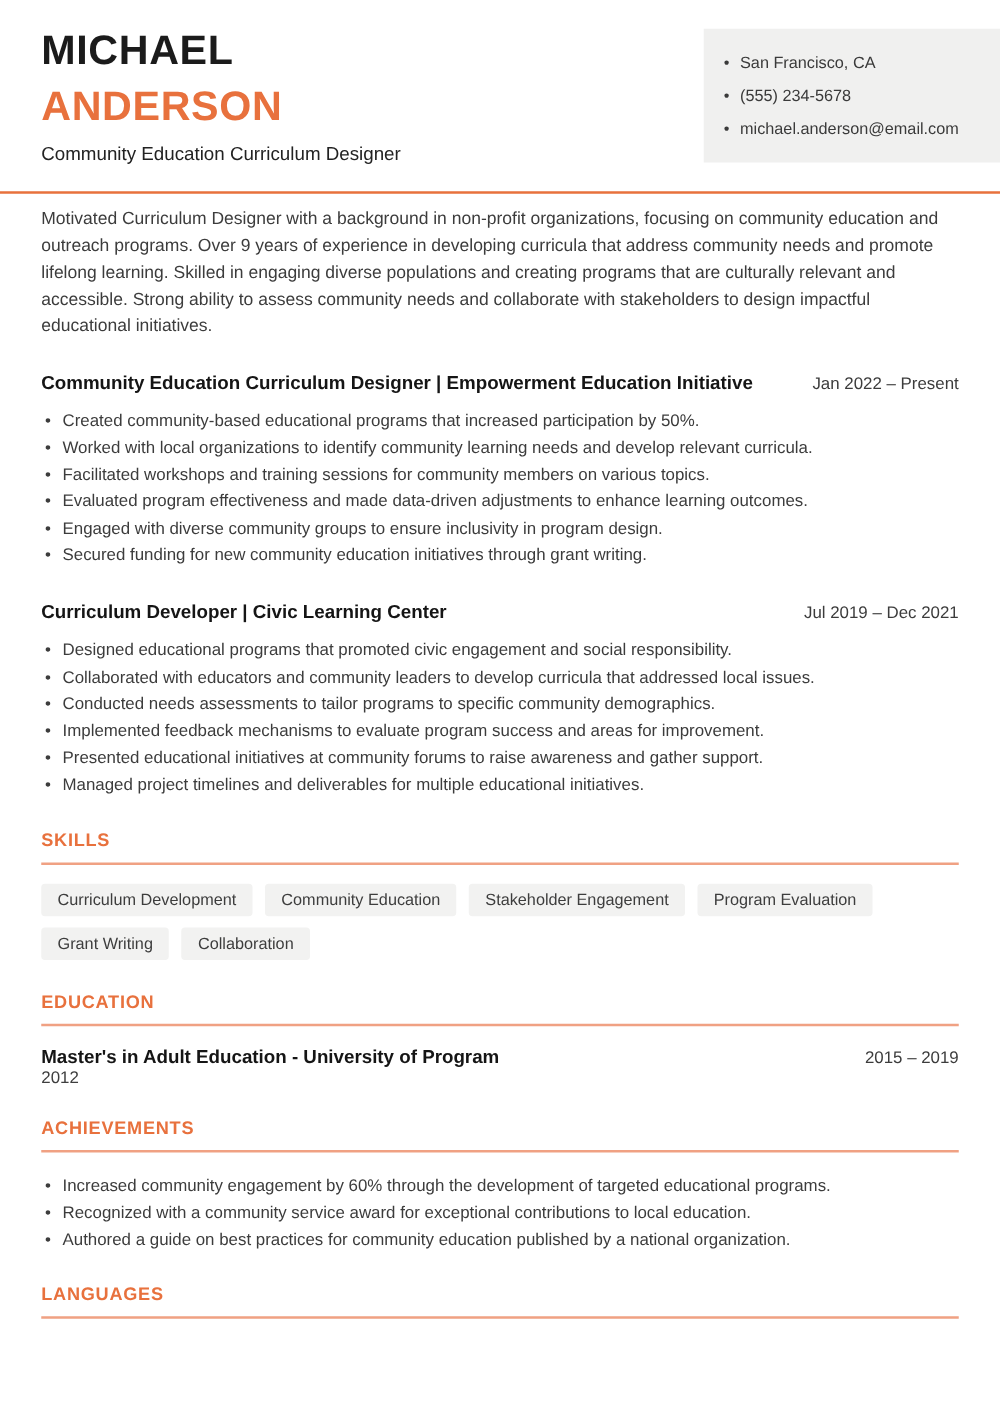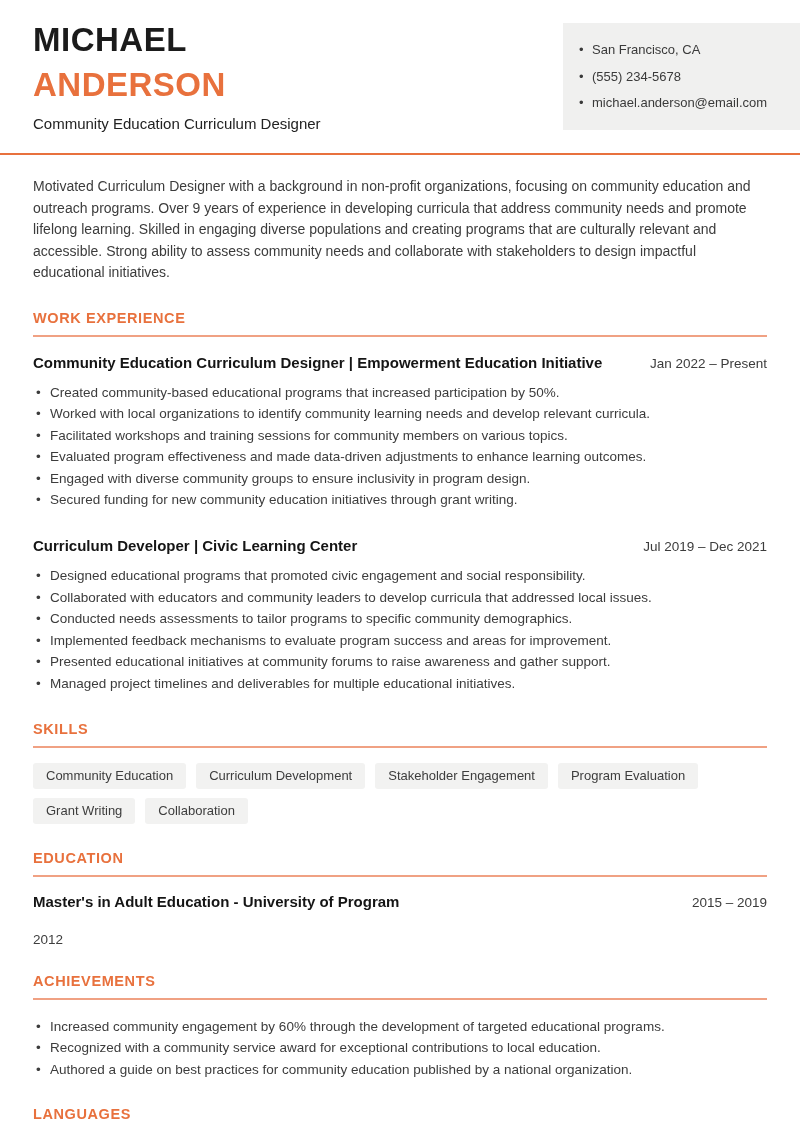--- a/index.html
+++ b/index.html
@@ -46,21 +46,21 @@
   .contact-box li:last-child{margin-bottom:5px;}
   .contact-box li::before{content:"•";position:absolute;left:0;top:0;color:#3A3A3A;}
   .top-divider{
     width:800px;height:0;border-bottom:2px solid var(--accent);
     margin-top:21px;
   }
 
   
   main{padding:0 33px;}
   .summary{
-    margin-top:21px;font-size:14px;line-height:21.5px;color:#3C3C3C;
+    margin-top:9px;font-size:14px;line-height:21.5px;color:#3C3C3C;
   }
   section{margin-top:26px;}
   h2{
     font-size:14.5px;font-weight:bold;color:var(--accent);
     letter-spacing:.6px;padding-bottom:9px;
     border-bottom:2px solid var(--accent-light);
   }
 
   
   .job{margin-top:17px;}
@@ -79,21 +79,21 @@
   .chips{display:flex;flex-wrap:wrap;gap:9px 10px;margin-top:15px;}
   .chip{
     background:var(--chip-bg);color:#3D3D3D;
     font-size:13px;line-height:13px;
     padding:6px 13px 7px 13px;border-radius:3px;
   }
 
   
   .edu-row{display:flex;justify-content:space-between;align-items:baseline;margin-top:16px;}
   .edu-degree{font-size:15px;font-weight:bold;color:#151515;}
-  .edu-year{font-size:13.5px;color:#3E3E3E;margin-top:22px;}
+  .edu-year{font-size:13.5px;color:#3E3E3E;margin-top:0;}
 </style>
 </head>
 <body>
 
 <div class="page">
 
   <header class="header">
     <div class="name-block">
       <div class="first-name">MICHAEL</div>
       <div class="last-name">ANDERSON</div>
@@ -108,21 +108,20 @@
     </aside>
   </header>
 
   <div class="top-divider"></div>
 
   <main>
 
     <p class="summary">Motivated Curriculum Designer with a background in non-profit organizations, focusing on community education and outreach programs. Over 9 years of experience in developing curricula that address community needs and promote lifelong learning. Skilled in engaging diverse populations and creating programs that are culturally relevant and accessible. Strong ability to assess community needs and collaborate with stakeholders to design impactful educational initiatives.</p>
 
     <section>
-      <h2>WORK EXPERIENCE</h2>
 
       <div class="job">
         <div class="job-head">
           <h3>Community Education Curriculum Designer | Empowerment Education Initiative</h3>
           <span class="job-dates">Jan 2022 – Present</span>
         </div>
         <ul class="bullets">
           <li>Created community-based educational programs that increased participation by 50%.</li>
           <li>Worked with local organizations to identify community learning needs and develop relevant curricula.</li>
           <li>Facilitated workshops and training sessions for community members on various topics.</li>
@@ -144,22 +143,22 @@
           <li>Implemented feedback mechanisms to evaluate program success and areas for improvement.</li>
           <li>Presented educational initiatives at community forums to raise awareness and gather support.</li>
           <li>Managed project timelines and deliverables for multiple educational initiatives.</li>
         </ul>
       </div>
     </section>
 
     <section>
       <h2>SKILLS</h2>
       <div class="chips">
+        <span class="chip">Curriculum Development</span>
         <span class="chip">Community Education</span>
-        <span class="chip">Curriculum Development</span>
         <span class="chip">Stakeholder Engagement</span>
         <span class="chip">Program Evaluation</span>
         <span class="chip">Grant Writing</span>
         <span class="chip">Collaboration</span>
       </div>
     </section>
 
     <section>
       <h2>EDUCATION</h2>
       <div class="edu-row">

